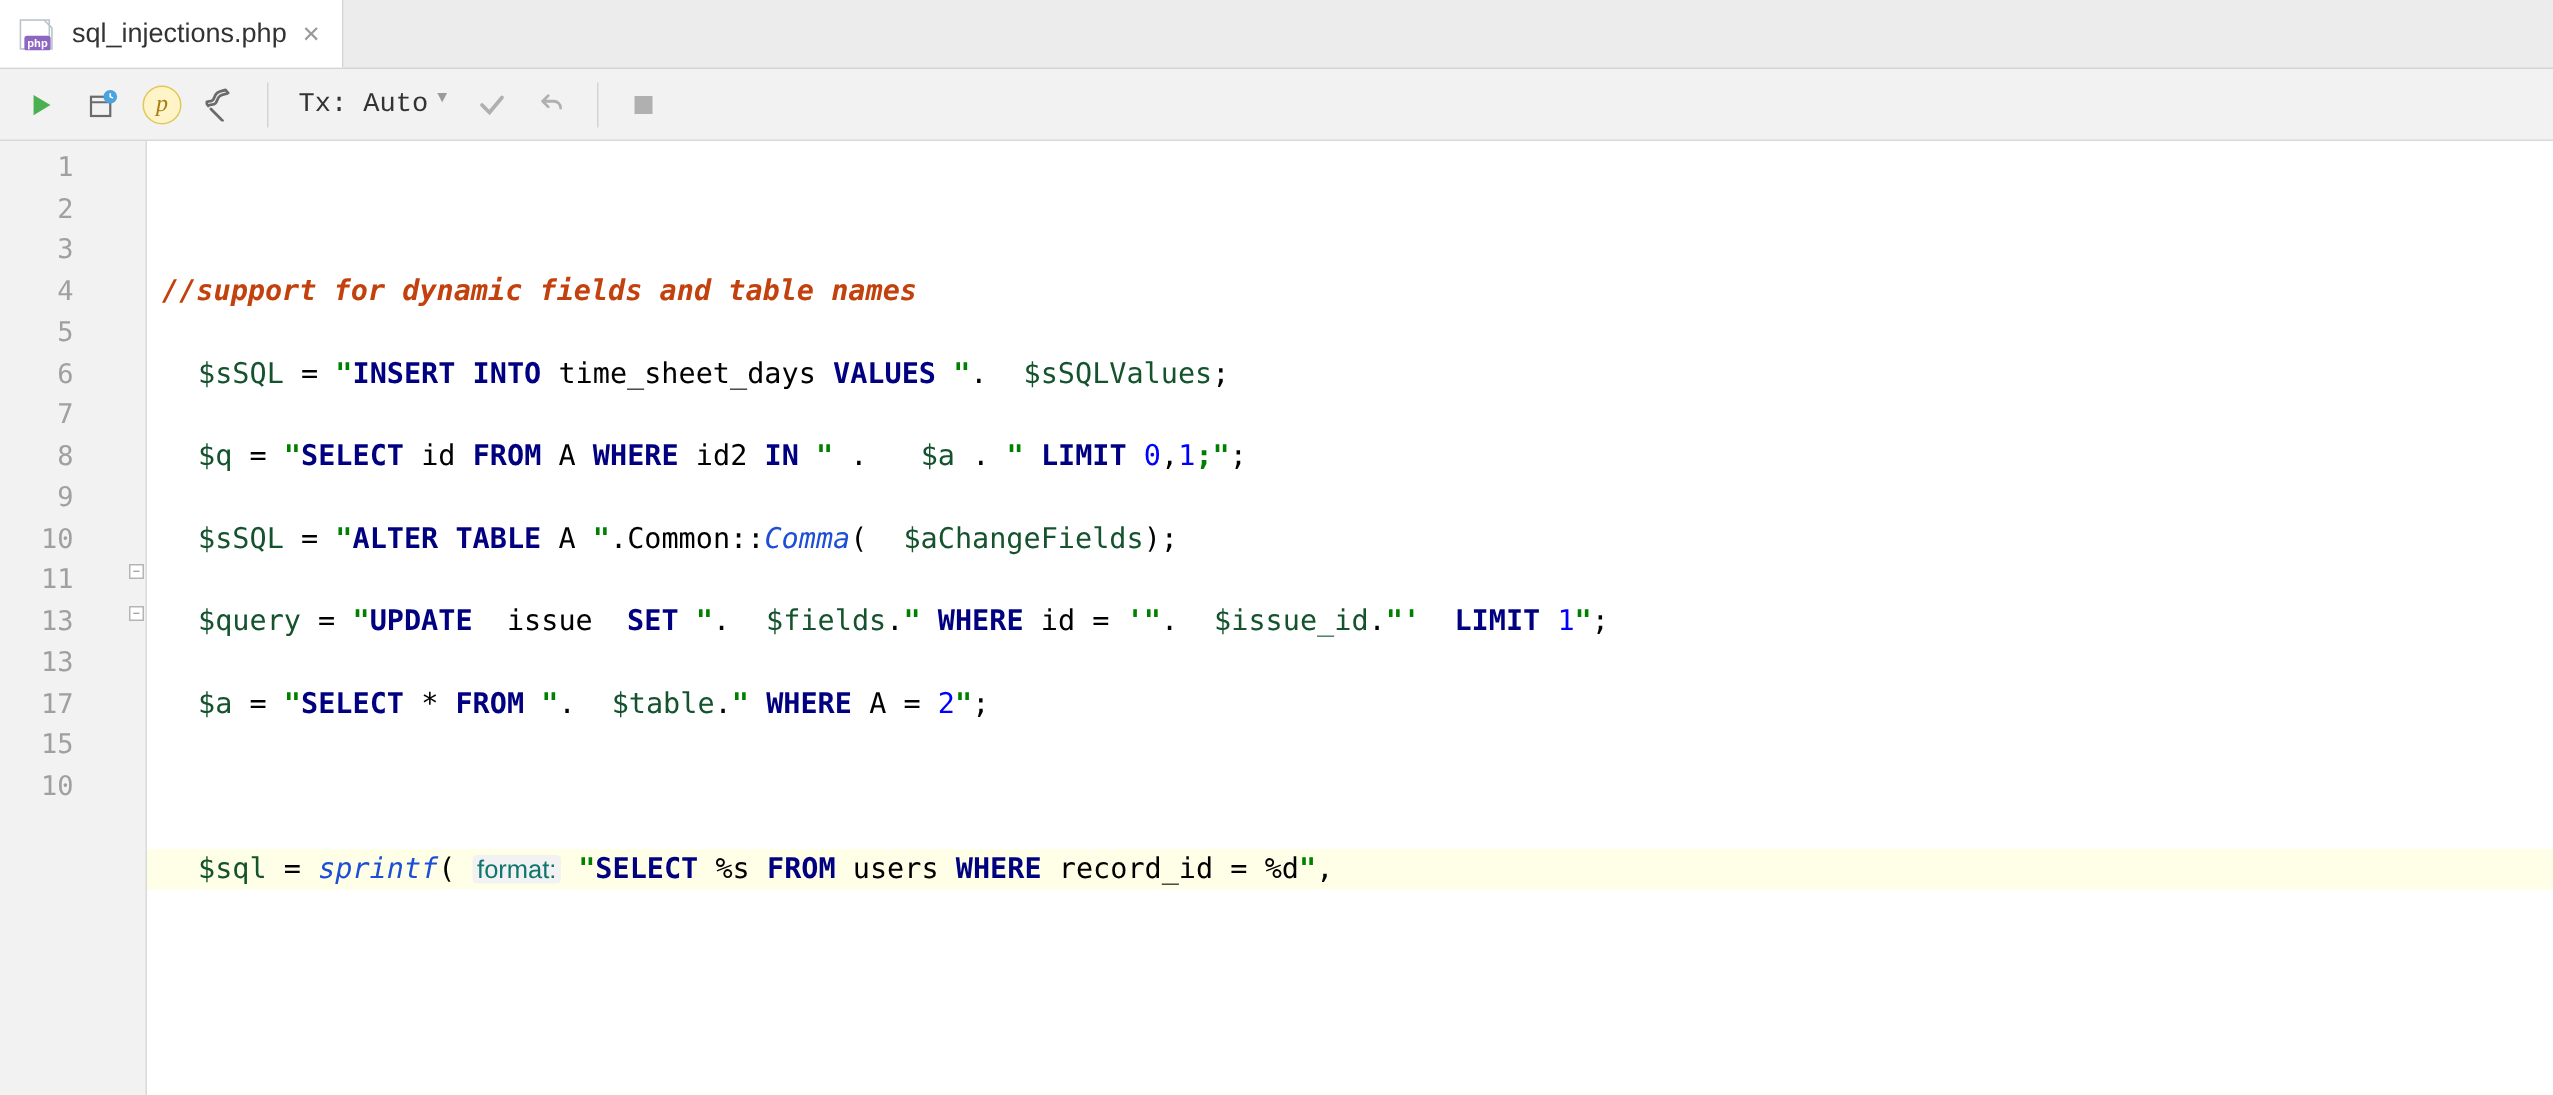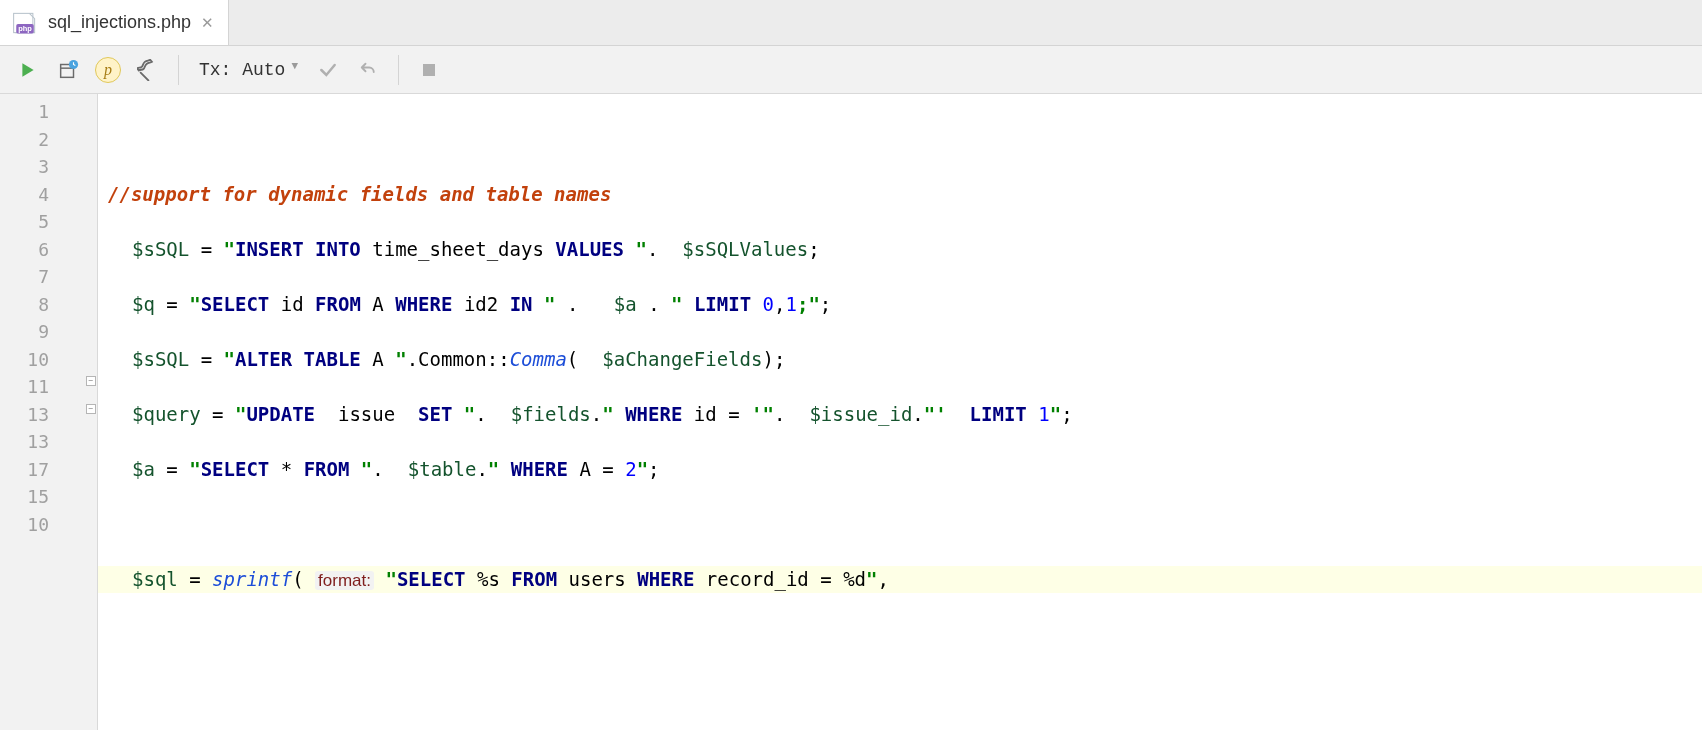--- a/index.html
+++ b/index.html
@@ -120,21 +120,21 @@
   }
   .line { height:27.5px; }
   .line.hl { background:#feffe6; margin-left:-10px; padding-left:10px; }          
   .sql  { color:#000080; font-weight:bold; }
   .tag  { color:#000080; font-weight:bold; }
   .var  { color:#14532d;margin-left:24px; }                             
   .str  { color:#008000; font-weight:bold; }           
   .num  { color:#0000ff; }                             
   .cmt  { color:#c2410c; font-style:italic;font-weight:bold; }
   .fnI  { color:#1d4ed8; font-style:italic; }          
-  .hint { color:#7f1d1d; font-family:-apple-system,"Segoe UI",sans-serif; font-size:17px; background:#f2f2f2; border-radius:3px; padding:0 3px; font-style:normal; font-weight:normal;}
+  .hint { color:#0f766e; font-family:-apple-system,"Segoe UI",sans-serif; font-size:17px; background:#f2f2f2; border-radius:3px; padding:0 3px; font-style:normal; font-weight:normal;}
   .wavy { text-decoration: underline wavy #cccccc; text-decoration-thickness:1px;}
   .sqlid { color:#000000; font-weight:normal;}
 
 </style>
 </head>
 <body>
 
 <div class="tabbar">
   <div class="tab">
     <span class="php-icon">

